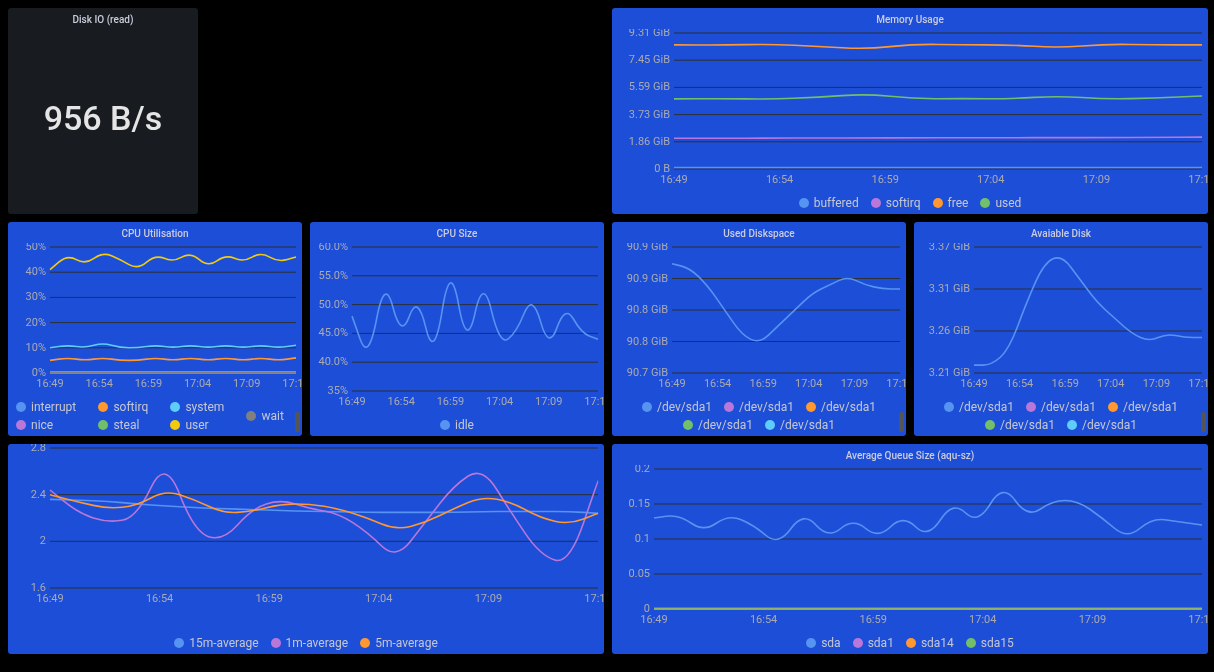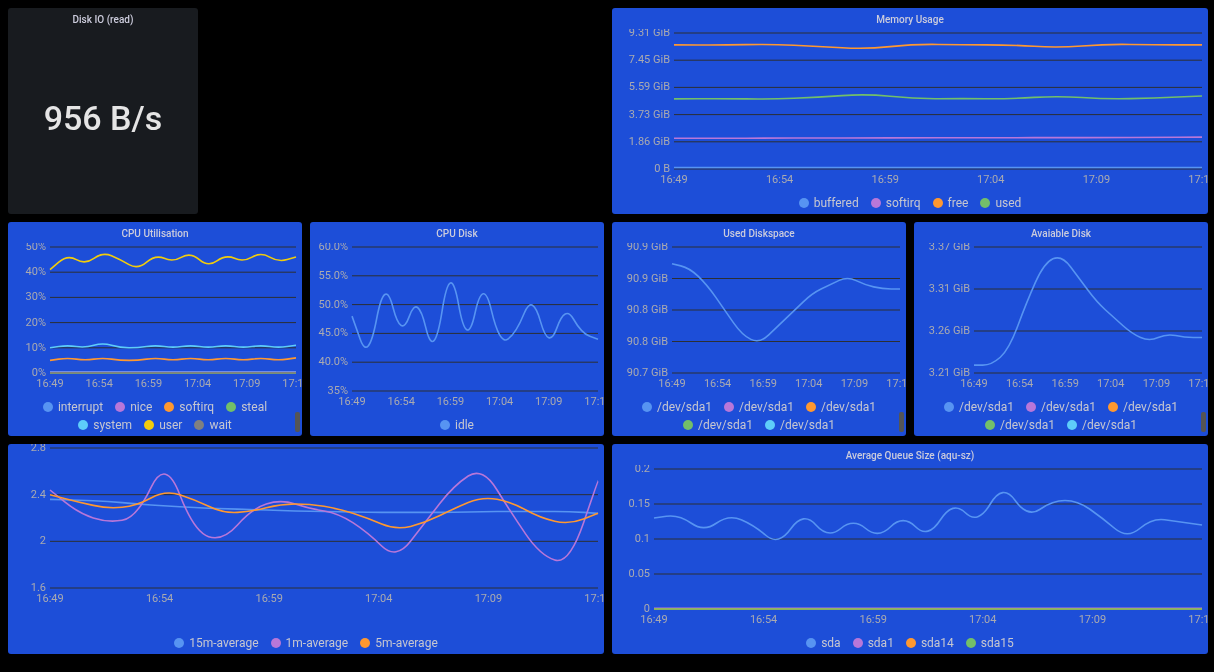--- a/index.html
+++ b/index.html
@@ -156,21 +156,21 @@
             <text x="288" y="144" text-anchor="middle" class="axis-label">17:14</text>
             <path d="M42,26.680000000000007 Q42,26.680000000000007 50.785714285714285,19.120000000000005 Q59.57142857142857,11.560000000000002 68.35714285714286,16.6 Q77.14285714285714,21.64 85.92857142857142,15.340000000000003 Q94.71428571428571,9.040000000000006 103.5,12.82 Q112.28571428571428,16.599999999999994 121.07142857142857,21.64 Q129.85714285714286,26.680000000000007 138.64285714285714,19.120000000000005 Q147.42857142857142,11.560000000000002 156.21428571428572,15.340000000000003 Q165,19.120000000000005 173.78571428571428,14.080000000000005 Q182.57142857142856,9.040000000000006 191.35714285714286,16.60000000000001 Q200.14285714285717,24.16000000000001 208.92857142857144,17.860000000000007 Q217.71428571428572,11.560000000000002 226.5,15.340000000000003 Q235.28571428571428,19.120000000000005 244.07142857142856,14.080000000000005 Q252.85714285714283,9.040000000000006 261.6428571428571,14.080000000000005 Q270.42857142857144,19.120000000000005 279.2142857142857,16.6 T288,14.079999999999998" fill="none" stroke="#f2cc0c" stroke-width="1.6"></path>
             <path d="M42,104.8 Q42,104.8 50.785714285714285,103.53999999999999 Q59.57142857142857,102.28 68.35714285714286,103.53999999999999 Q77.14285714285714,104.8 85.92857142857142,102.28 Q94.71428571428571,99.76 103.5,102.28 Q112.28571428571428,104.8 121.07142857142857,104.8 Q129.85714285714286,104.8 138.64285714285714,103.53999999999999 Q147.42857142857142,102.28 156.21428571428572,103.53999999999999 Q165,104.8 173.78571428571428,103.53999999999999 Q182.57142857142856,102.28 191.35714285714286,103.53999999999999 Q200.14285714285717,104.8 208.92857142857144,103.53999999999999 Q217.71428571428572,102.28 226.5,103.53999999999999 Q235.28571428571428,104.8 244.07142857142856,103.53999999999999 Q252.85714285714283,102.28 261.6428571428571,103.53999999999999 Q270.42857142857144,104.8 279.2142857142857,103.53999999999999 T288,102.28" fill="none" stroke="#5ecdfa" stroke-width="1.6"></path>
             <path d="M42,117.4 Q42,117.4 50.785714285714285,116.14 Q59.57142857142857,114.88 68.35714285714286,116.14 Q77.14285714285714,117.4 85.92857142857142,116.14 Q94.71428571428571,114.88 103.5,116.14 Q112.28571428571428,117.4 121.07142857142857,117.4 Q129.85714285714286,117.4 138.64285714285714,116.14 Q147.42857142857142,114.88 156.21428571428572,116.14 Q165,117.4 173.78571428571428,116.14 Q182.57142857142856,114.88 191.35714285714286,116.14 Q200.14285714285717,117.4 208.92857142857144,116.14 Q217.71428571428572,114.88 226.5,116.14 Q235.28571428571428,117.4 244.07142857142856,116.14 Q252.85714285714283,114.88 261.6428571428571,116.14 Q270.42857142857144,117.4 279.2142857142857,116.14 T288,114.88" fill="none" stroke="#ff9830" stroke-width="1.6"></path>
             <path d="M42,128.74 Q42,128.74 50.785714285714285,128.74 Q59.57142857142857,128.74 68.35714285714286,128.74 Q77.14285714285714,128.74 85.92857142857142,128.74 Q94.71428571428571,128.74 103.5,128.74 Q112.28571428571428,128.74 121.07142857142857,128.74 Q129.85714285714286,128.74 138.64285714285714,128.74 Q147.42857142857142,128.74 156.21428571428572,128.74 Q165,128.74 173.78571428571428,128.74 Q182.57142857142856,128.74 191.35714285714286,128.74 Q200.14285714285717,128.74 208.92857142857144,128.74 Q217.71428571428572,128.74 226.5,128.74 Q235.28571428571428,128.74 244.07142857142856,128.74 Q252.85714285714283,128.74 261.6428571428571,128.74 Q270.42857142857144,128.74 279.2142857142857,128.74 T288,128.74" fill="none" stroke="#5794f2" stroke-width="1.6"></path>
             <path d="M42,129.496 Q42,129.496 50.785714285714285,129.496 Q59.57142857142857,129.496 68.35714285714286,129.496 Q77.14285714285714,129.496 85.92857142857142,129.496 Q94.71428571428571,129.496 103.5,129.496 Q112.28571428571428,129.496 121.07142857142857,129.496 Q129.85714285714286,129.496 138.64285714285714,129.496 Q147.42857142857142,129.496 156.21428571428572,129.496 Q165,129.496 173.78571428571428,129.496 Q182.57142857142856,129.496 191.35714285714286,129.496 Q200.14285714285717,129.496 208.92857142857144,129.496 Q217.71428571428572,129.496 226.5,129.496 Q235.28571428571428,129.496 244.07142857142856,129.496 Q252.85714285714283,129.496 261.6428571428571,129.496 Q270.42857142857144,129.496 279.2142857142857,129.496 T288,129.496" fill="none" stroke="#b877d9" stroke-width="1.6"></path>
             <path d="M42,130 Q42,130 50.785714285714285,130 Q59.57142857142857,130 68.35714285714286,130 Q77.14285714285714,130 85.92857142857142,130 Q94.71428571428571,130 103.5,130 Q112.28571428571428,130 121.07142857142857,130 Q129.85714285714286,130 138.64285714285714,130 Q147.42857142857142,130 156.21428571428572,130 Q165,130 173.78571428571428,130 Q182.57142857142856,130 191.35714285714286,130 Q200.14285714285717,130 208.92857142857144,130 Q217.71428571428572,130 226.5,130 Q235.28571428571428,130 244.07142857142856,130 Q252.85714285714283,130 261.6428571428571,130 Q270.42857142857144,130 279.2142857142857,130 T288,130" fill="none" stroke="#73bf69" stroke-width="1.6"></path>
             <path d="M42,129.748 Q42,129.748 50.785714285714285,129.748 Q59.57142857142857,129.748 68.35714285714286,129.748 Q77.14285714285714,129.748 85.92857142857142,129.748 Q94.71428571428571,129.748 103.5,129.748 Q112.28571428571428,129.748 121.07142857142857,129.748 Q129.85714285714286,129.748 138.64285714285714,129.748 Q147.42857142857142,129.748 156.21428571428572,129.748 Q165,129.748 173.78571428571428,129.748 Q182.57142857142856,129.748 191.35714285714286,129.748 Q200.14285714285717,129.748 208.92857142857144,129.748 Q217.71428571428572,129.748 226.5,129.748 Q235.28571428571428,129.748 244.07142857142856,129.748 Q252.85714285714283,129.748 261.6428571428571,129.748 Q270.42857142857144,129.748 279.2142857142857,129.748 T288,129.748" fill="none" stroke="#808080" stroke-width="1.6"></path>
           </svg>
         </div>
-      <div class="legend" style="max-height:40px; overflow:hidden;">
+      <div class="legend" style="max-height:40px; overflow:hidden;flex-direction:column;">
           <span class="legend-item">
             <span class="legend-dot" style="background: rgb(87, 148, 242);"></span>
             <span>interrupt</span>
           </span>
           <span class="legend-item">
             <span class="legend-dot" style="background: rgb(184, 119, 217);"></span>
             <span>nice</span>
           </span>
           <span class="legend-item">
             <span class="legend-dot" style="background: rgb(255, 152, 48);"></span>
@@ -189,21 +189,21 @@
             <span>user</span>
           </span>
           <span class="legend-item">
             <span class="legend-dot" style="background: rgb(128, 128, 128);"></span>
             <span>wait</span>
           </span>
         </div>
       <div class="scroll-hint"></div>
     </div>
     <div class="panel">
-      <div class="panel-title">CPU Disk</div>
+      <div class="panel-title">CPU Size</div>
       <div class="chart-body">
           <svg width="294" height="166">
             <line x1="42" x2="288" y1="148" y2="148" class="grid-line"></line>
             <text x="38" y="151" text-anchor="end" class="axis-label">35%</text>
             <line x1="42" x2="288" y1="119.2" y2="119.2" class="grid-line"></line>
             <text x="38" y="122.2" text-anchor="end" class="axis-label">40.0%</text>
             <line x1="42" x2="288" y1="90.4" y2="90.4" class="grid-line"></line>
             <text x="38" y="93.4" text-anchor="end" class="axis-label">45.0%</text>
             <line x1="42" x2="288" y1="61.60000000000001" y2="61.60000000000001" class="grid-line"></line>
             <text x="38" y="64.60000000000001" text-anchor="end" class="axis-label">50.0%</text>

